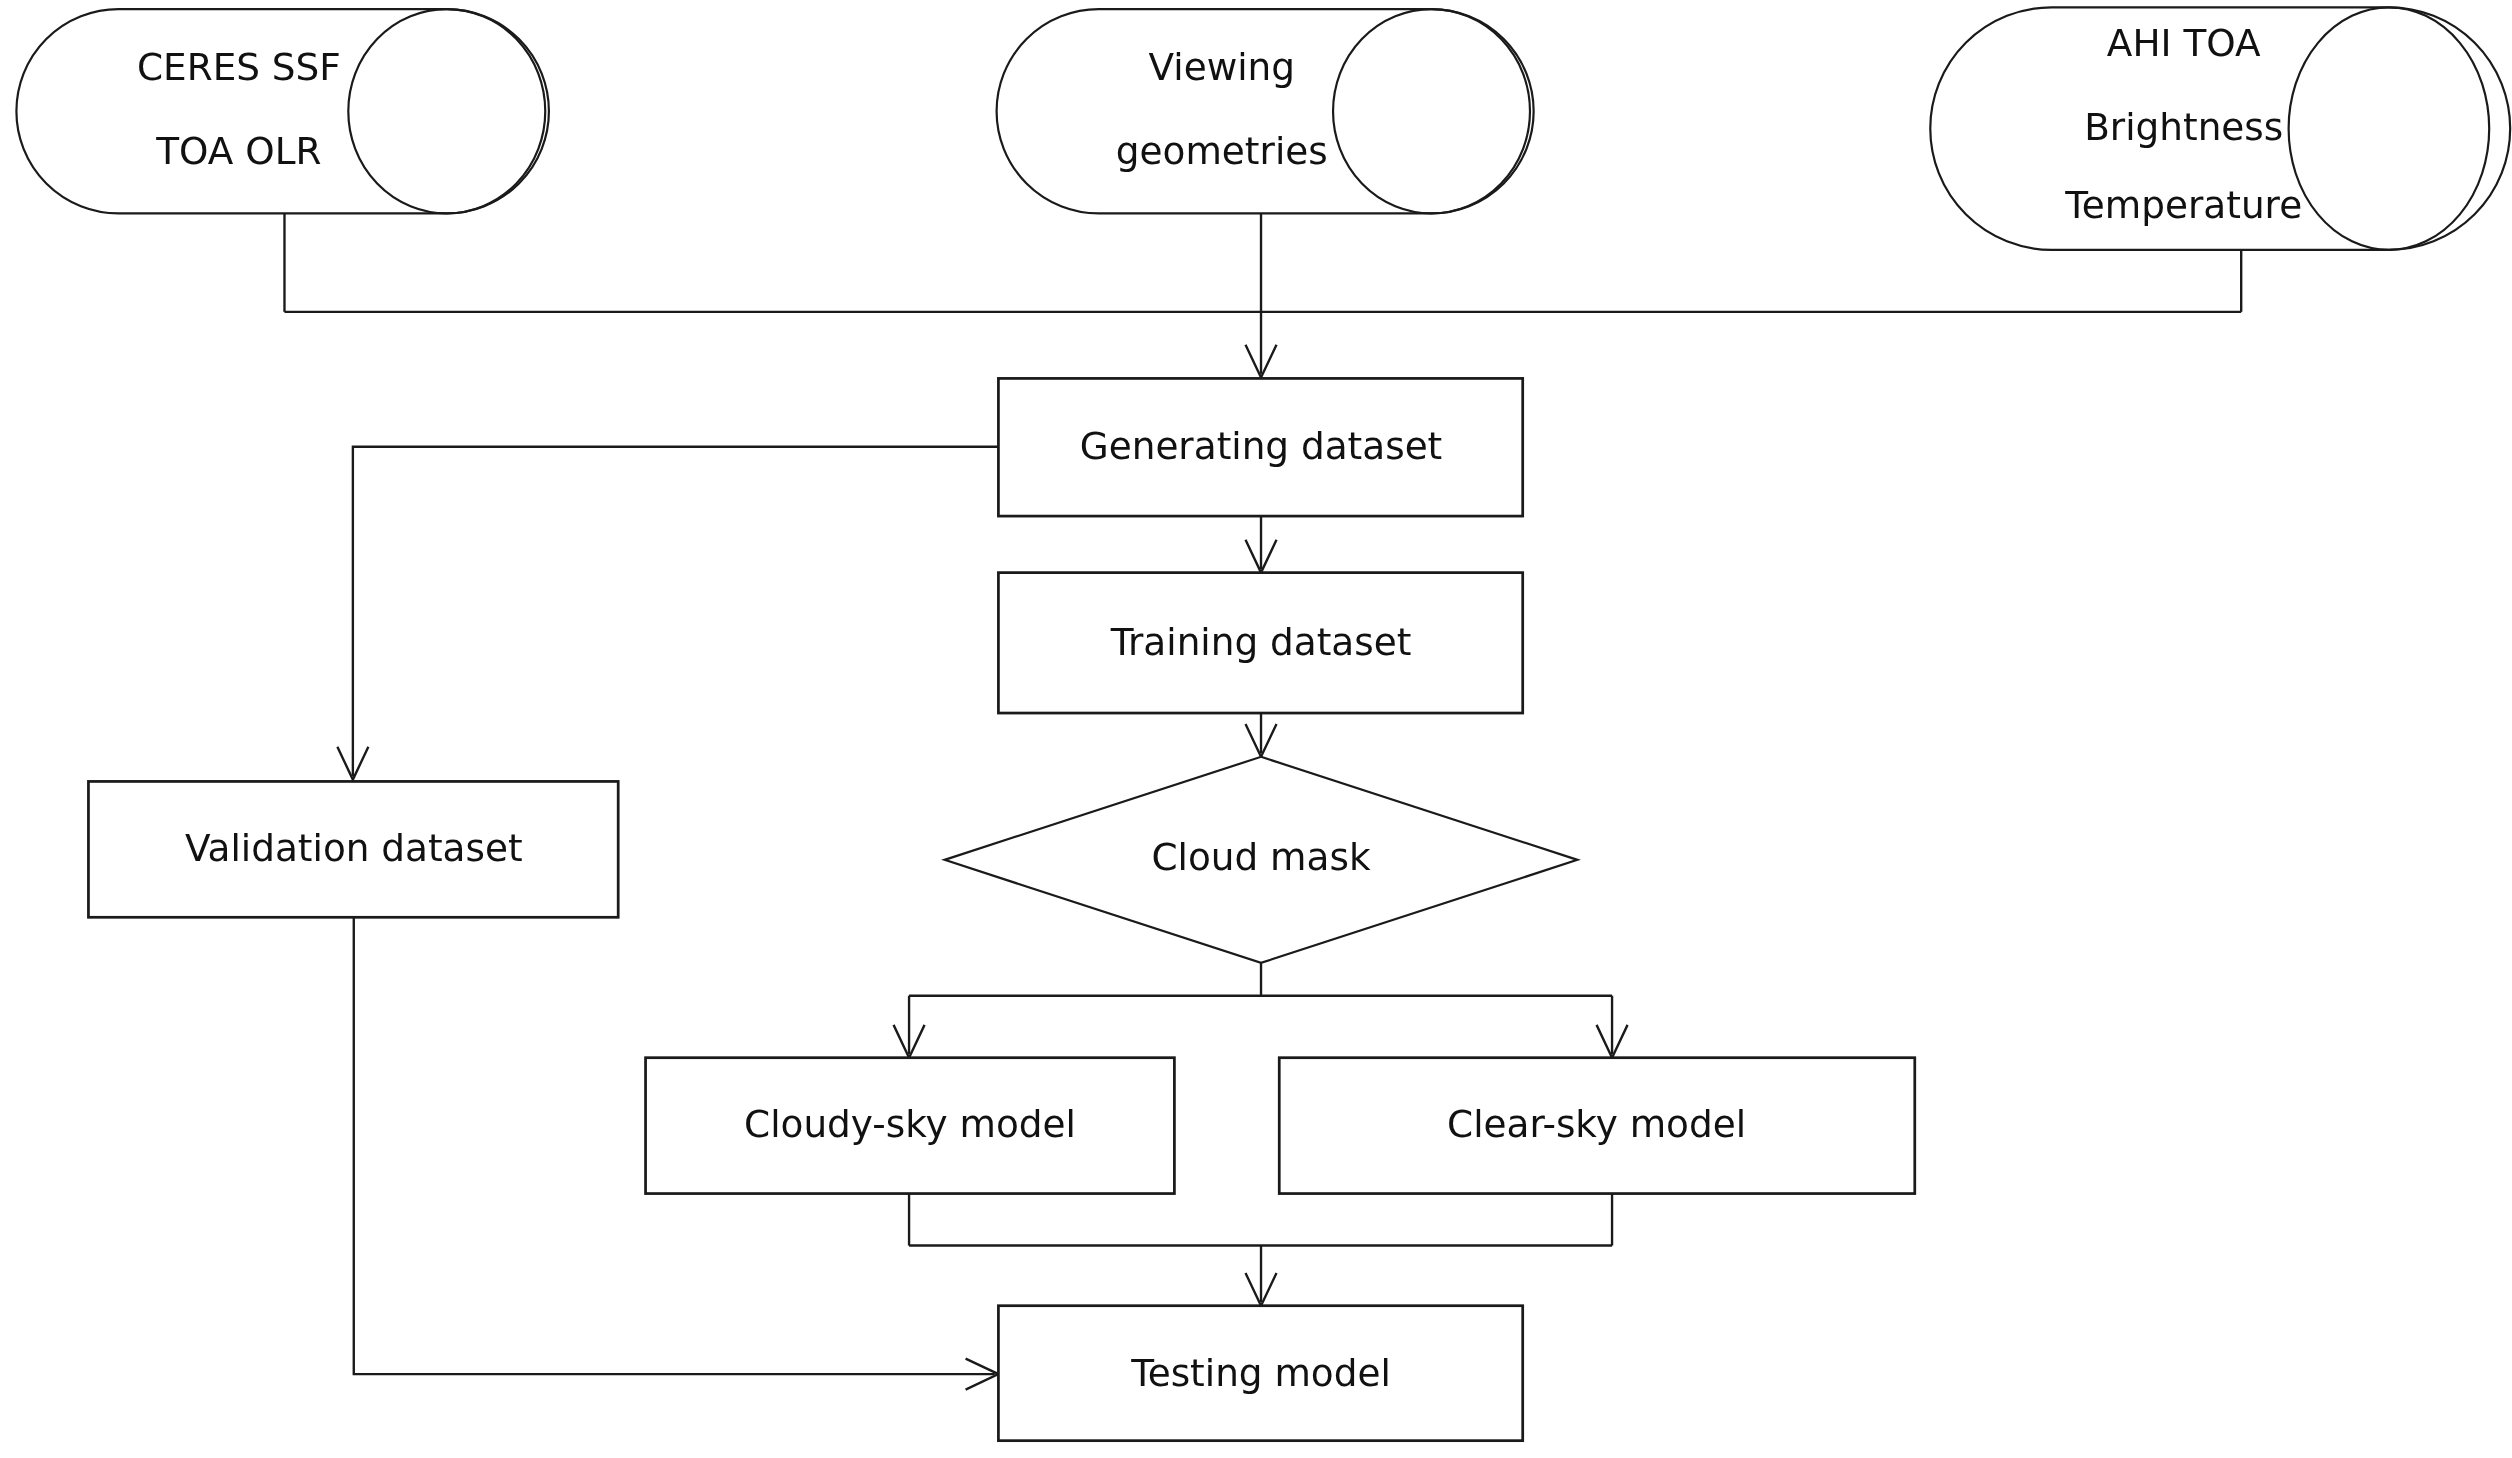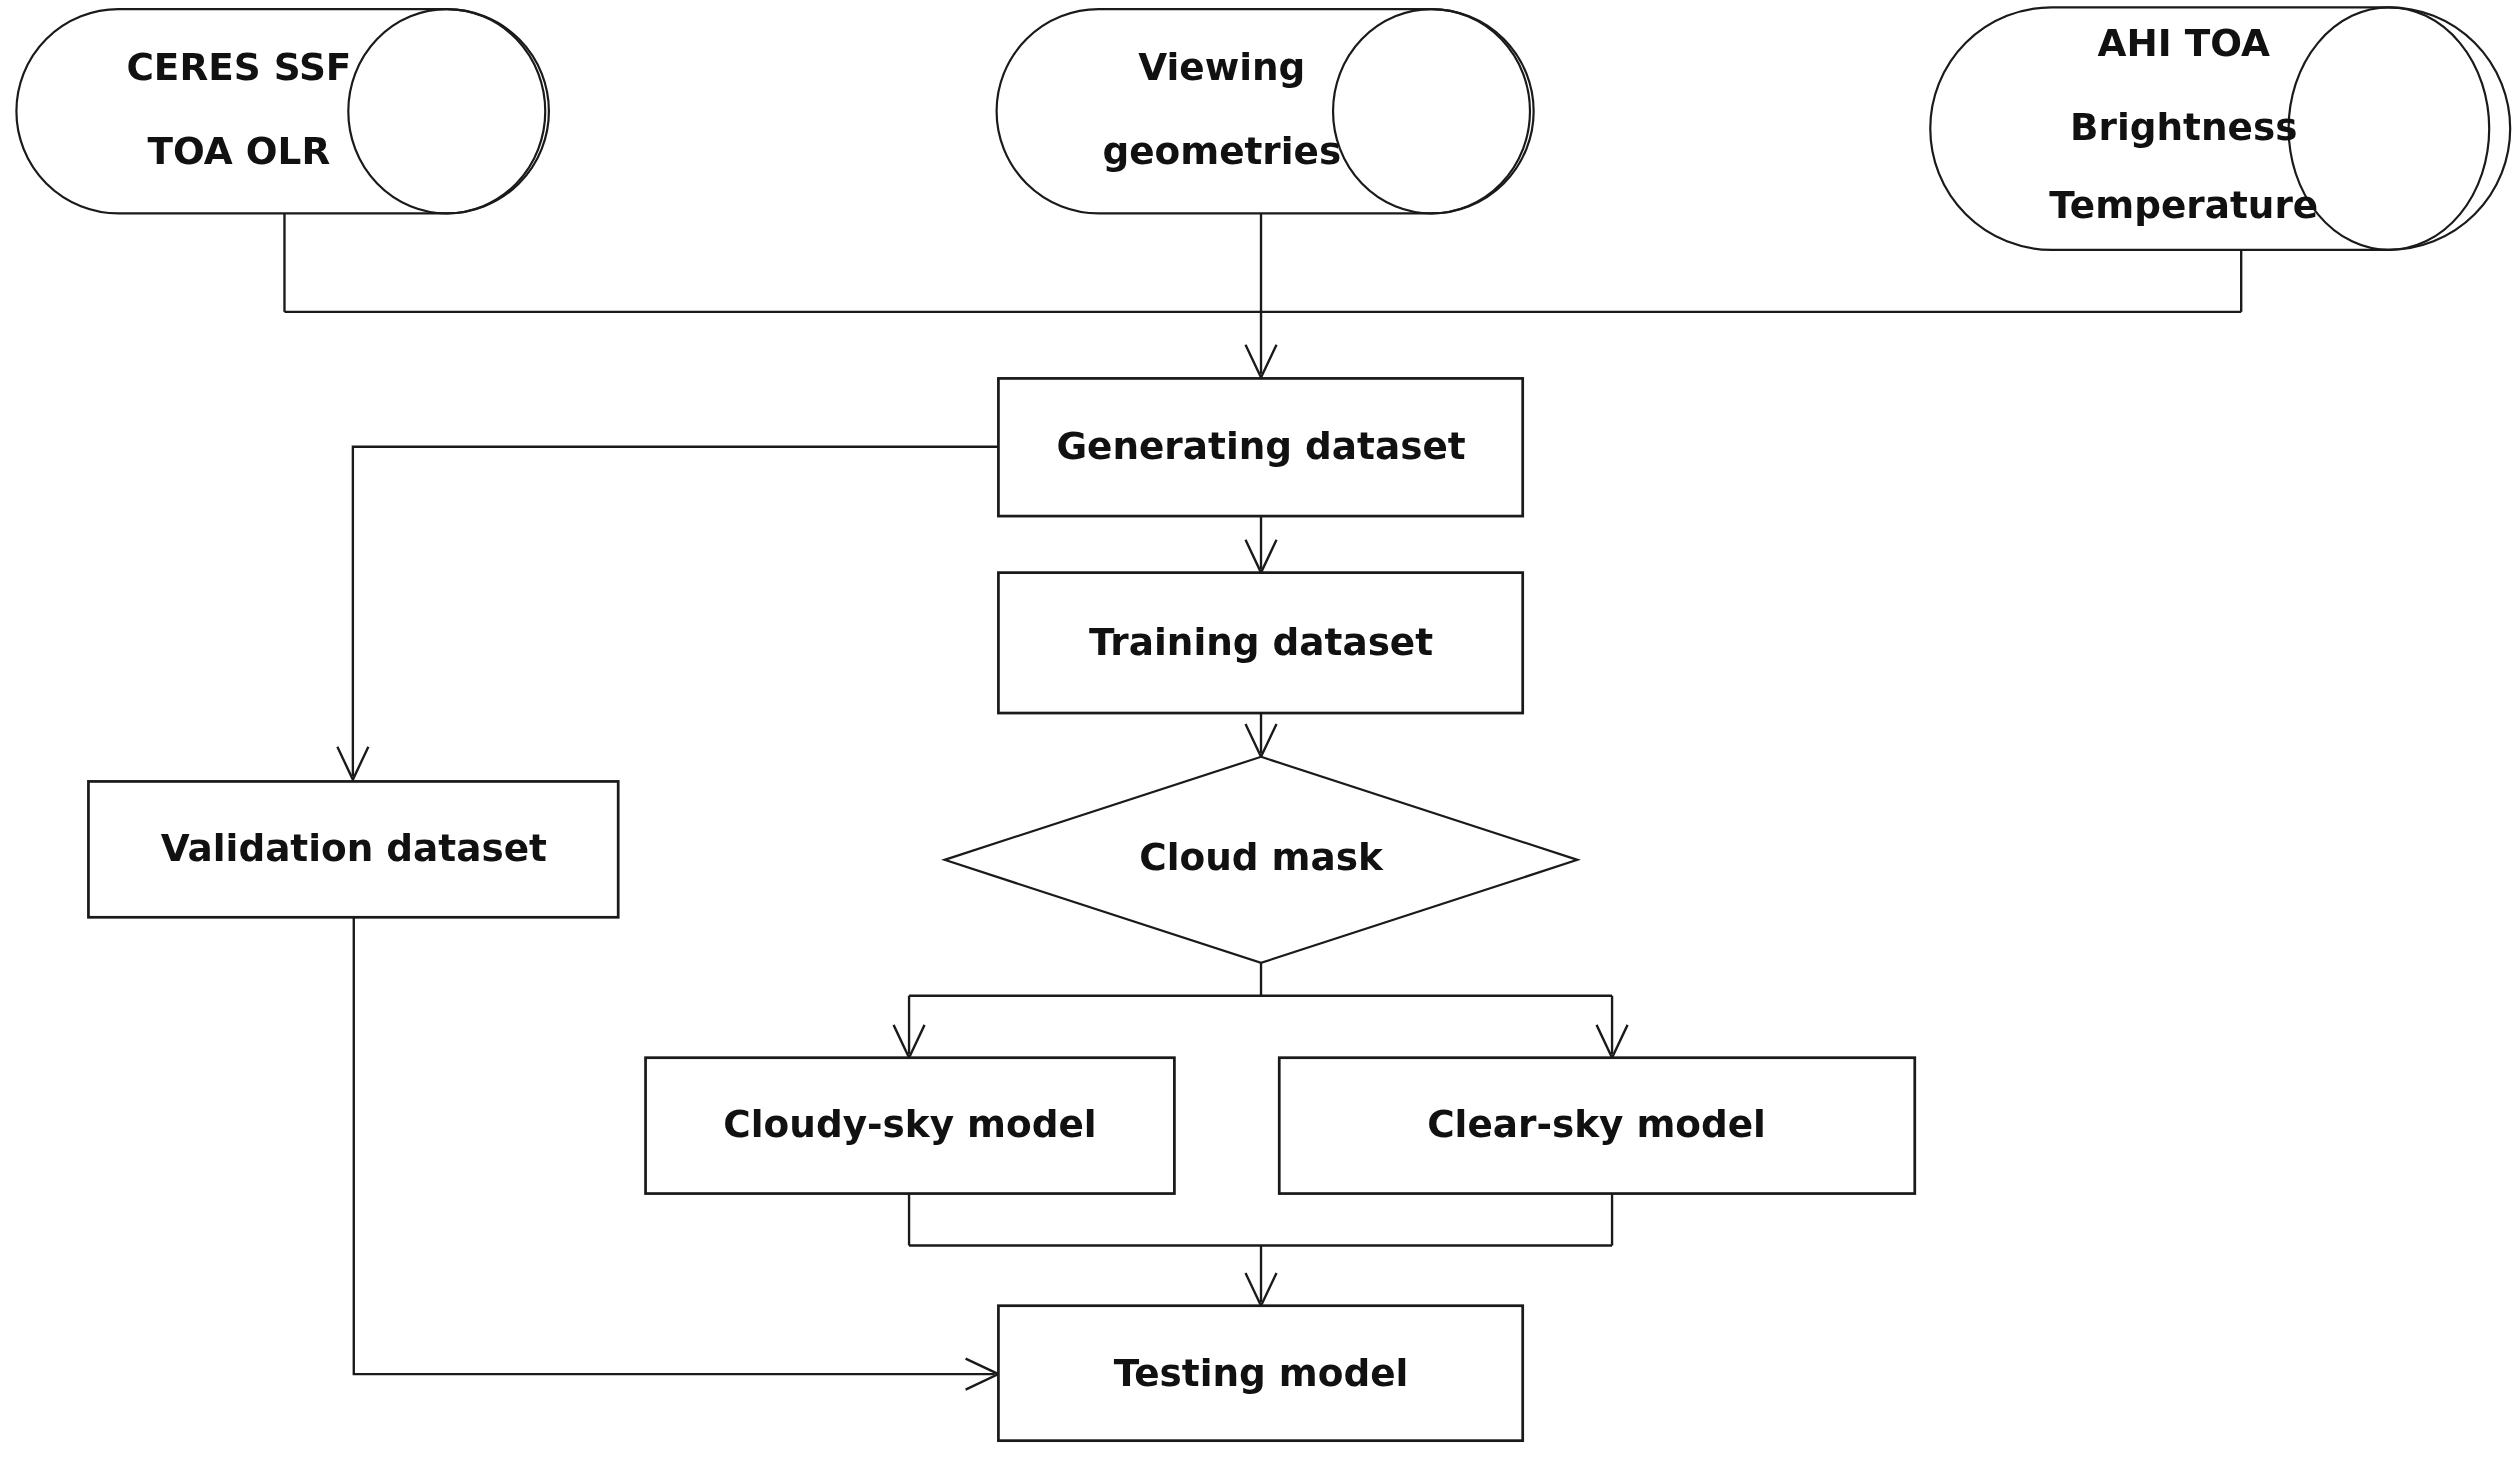--- a/index.html
+++ b/index.html
@@ -10,21 +10,20 @@
   }
   body {
     font-family: "DejaVu Sans", "Liberation Sans", sans-serif;
   }
   #diagram-root {
     position: relative;
     width: 2512px;
     height: 1458px;
     background: #ffffff;
     overflow: hidden;
-    font-weight: bold;
   }
   svg.flow-canvas {
     display: block;
     width: 2512px;
     height: 1458px;
   }
   .shape-outline {
     fill: #ffffff;
     stroke: #1a1a1a;
     stroke-width: 3;

